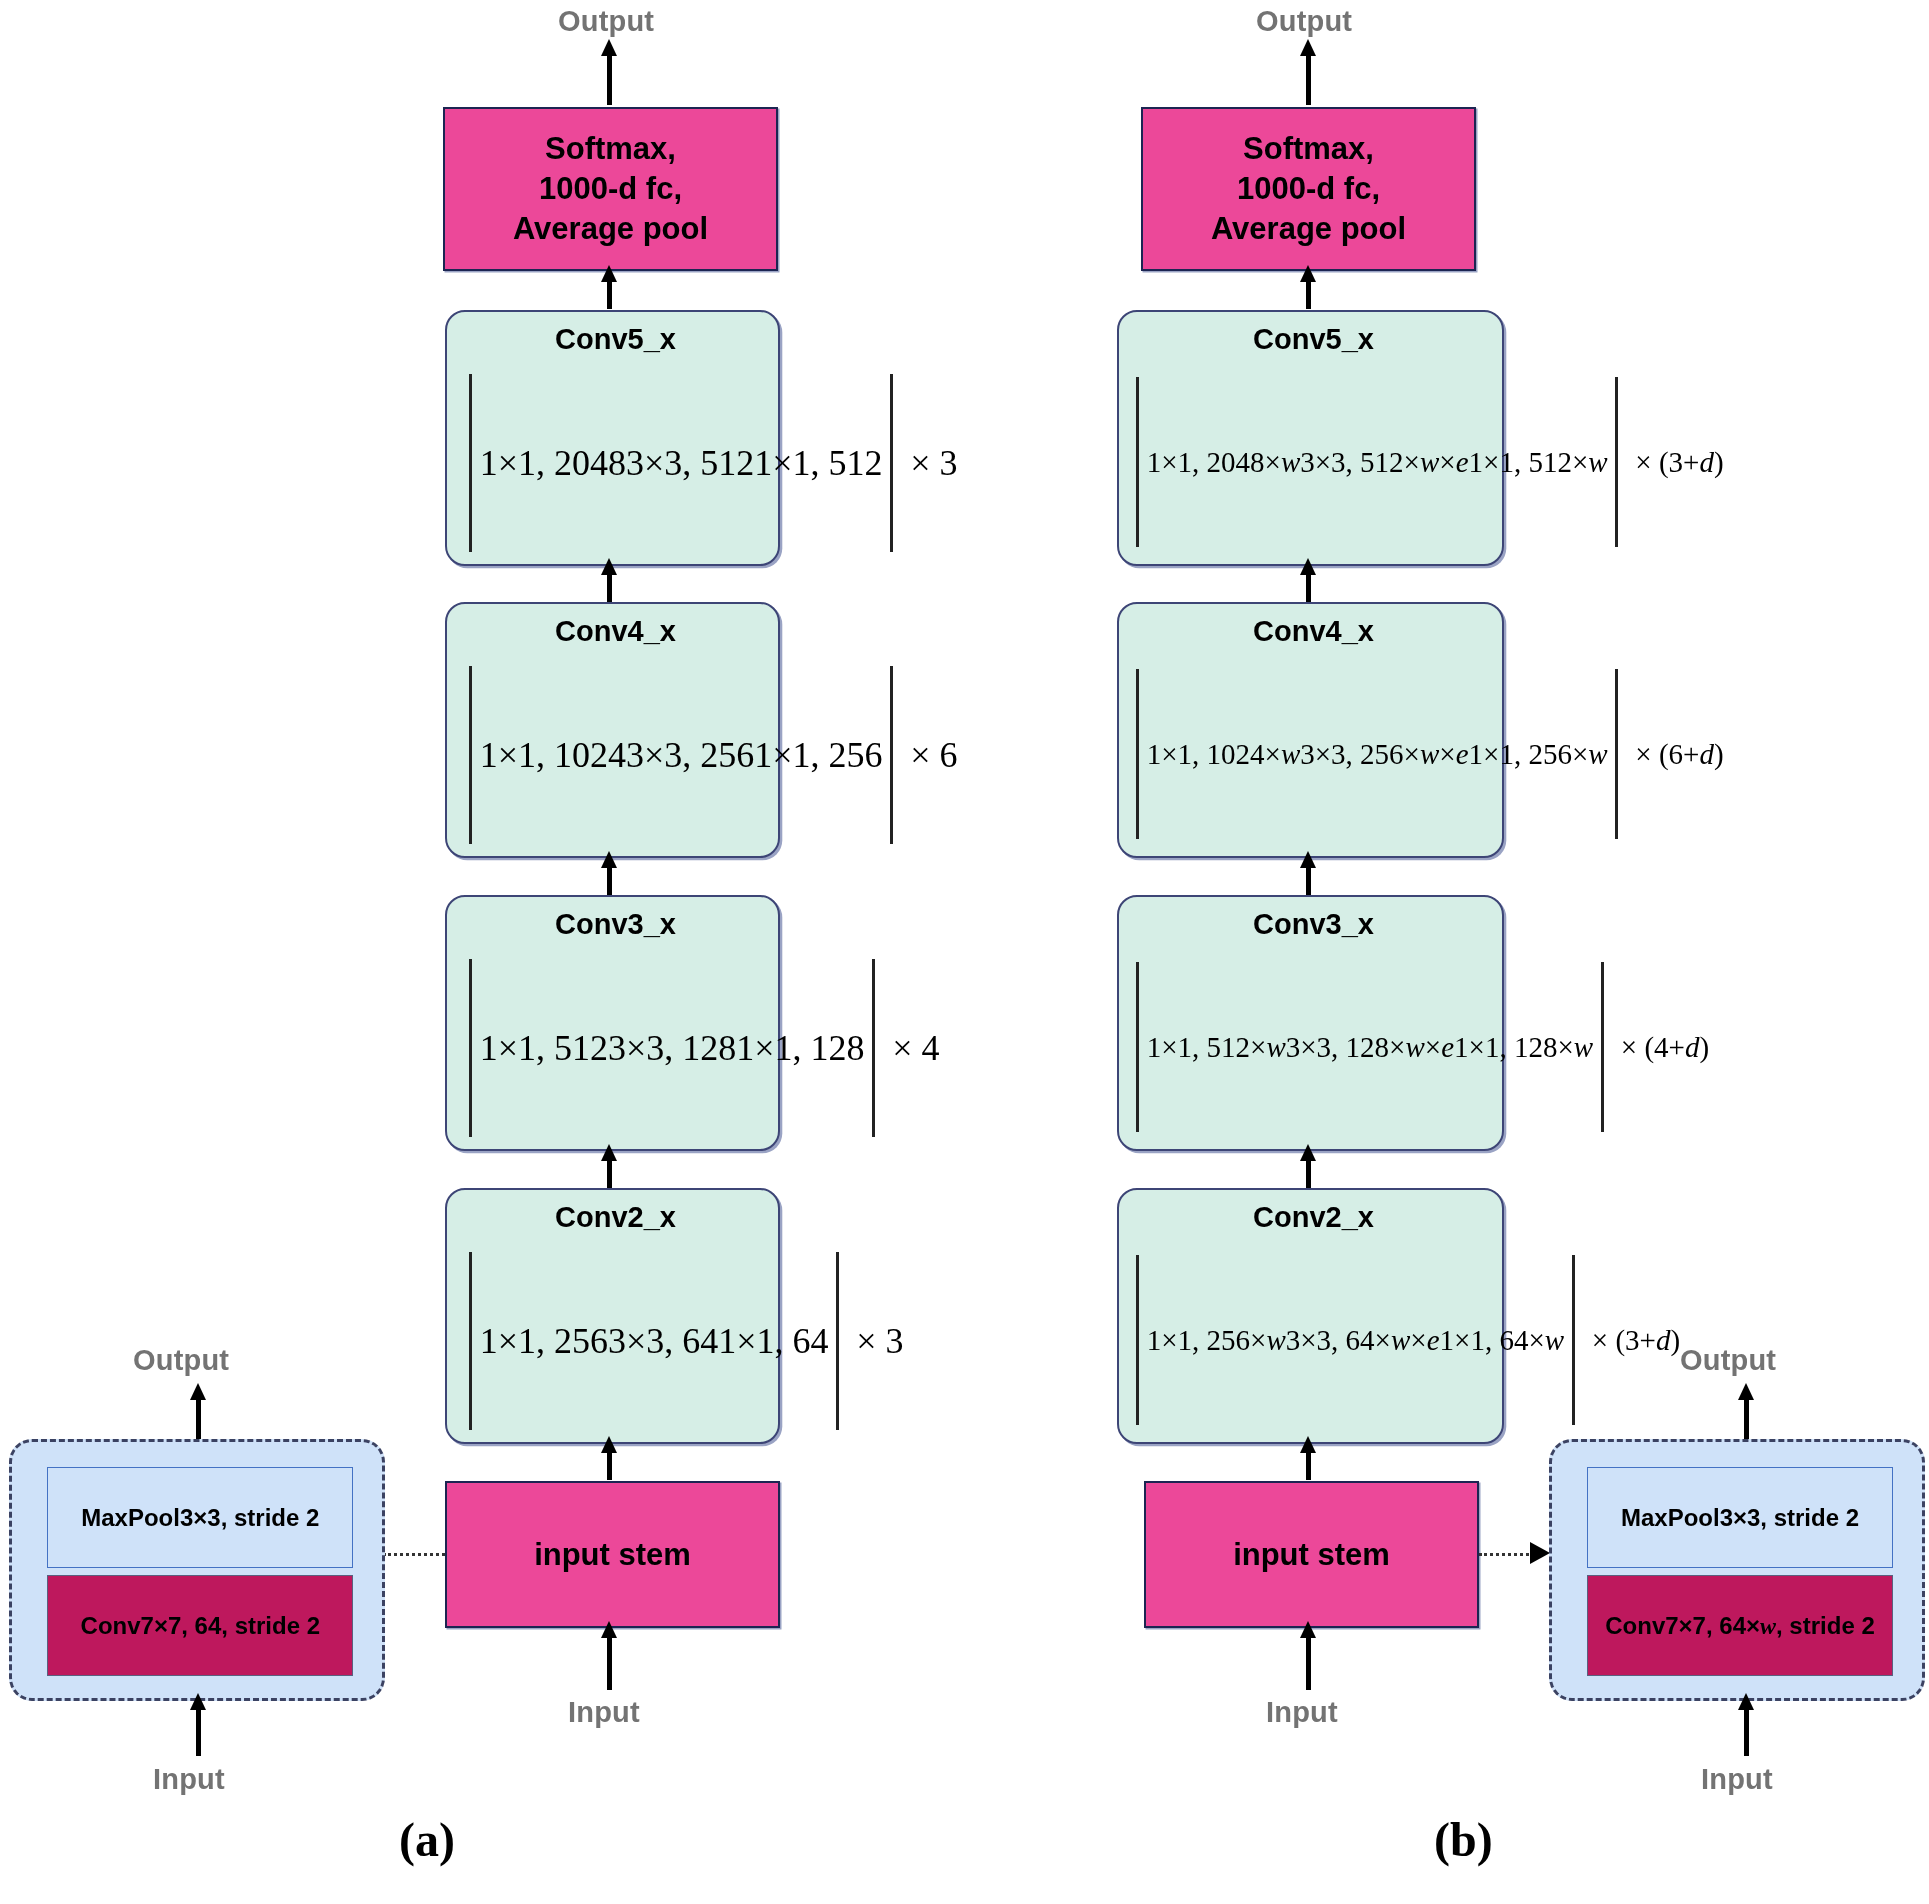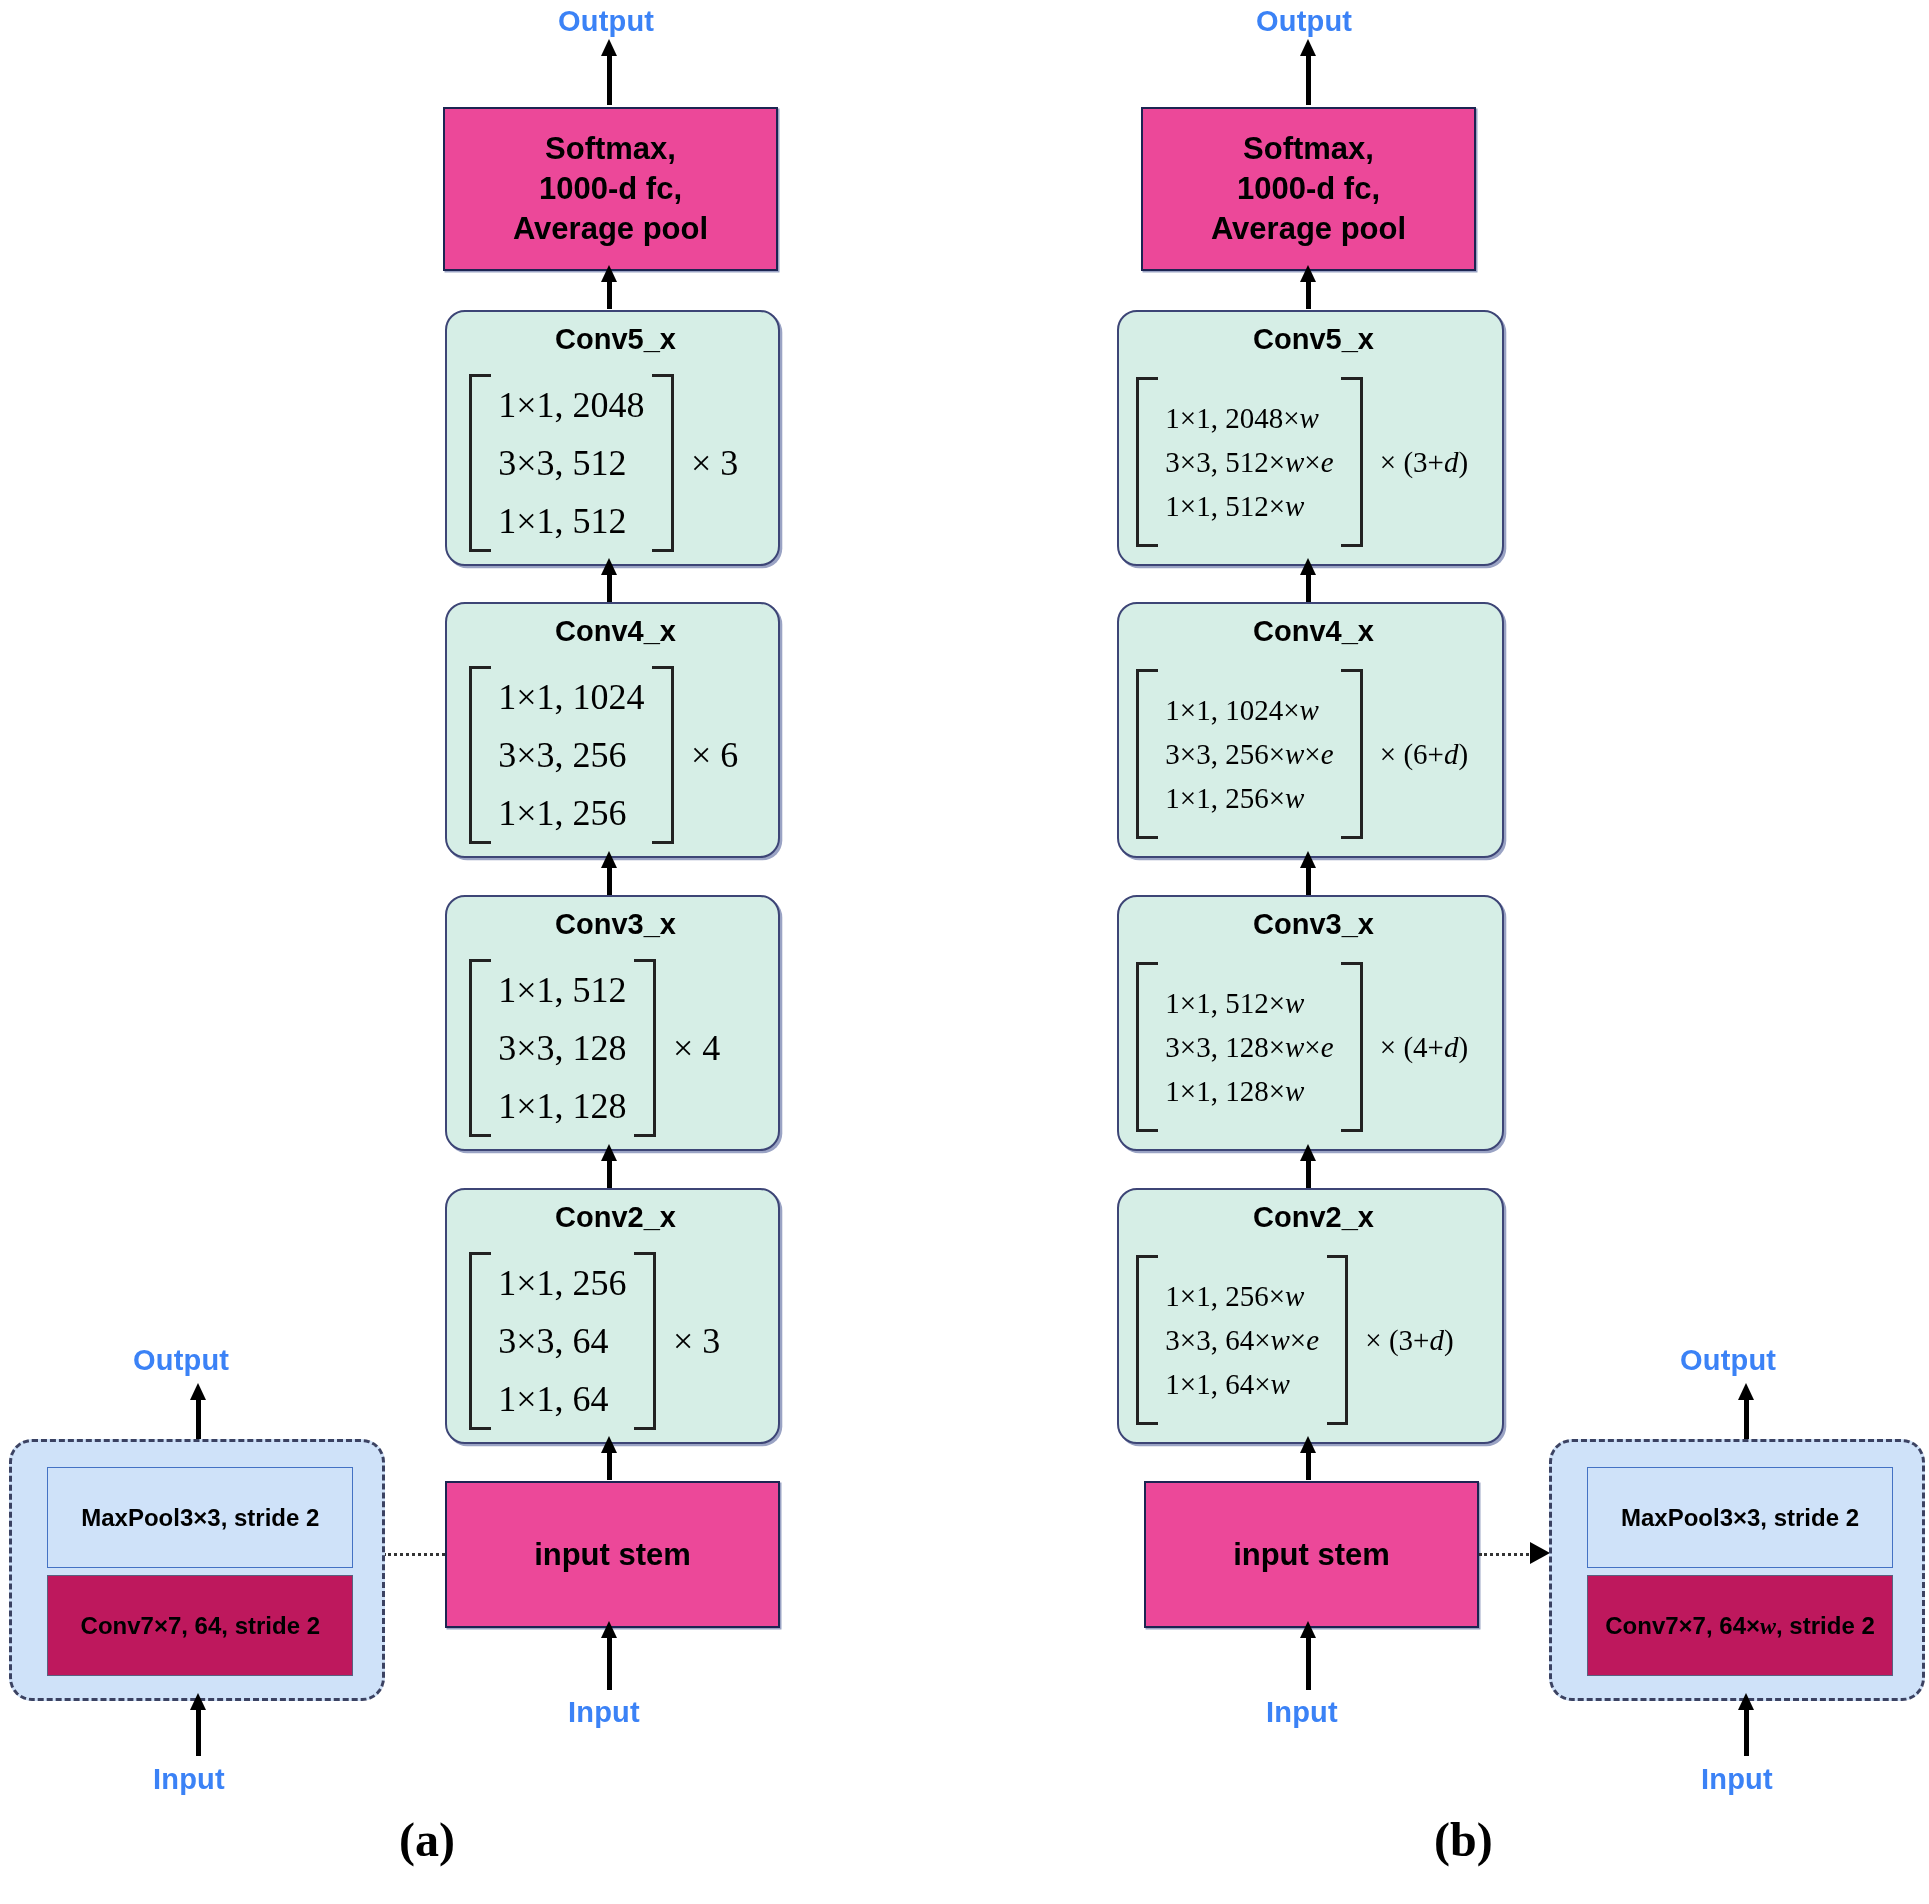--- a/index.html
+++ b/index.html
@@ -38,21 +38,21 @@
     display:flex;flex-direction:row;align-items:center;justify-content:center;
     text-align:center;
   }
   .inner-blue{background:#cfe2f9;}
   .inner-green{background:#be185d;border:1.5px solid #5a6080;}
 
   
   .bold-lbl{
     position:absolute;
     font-weight:bold;
-    color:#3b82f6;
+    color:#737373;
     white-space:nowrap;
     font-family:"Liberation Sans", sans-serif;
   }
   .io-label{font-size:29px;font-weight:bold;letter-spacing:0.2px;}
   .softmax-txt{
     font-size:31px;font-weight:bold;line-height:1.30;
     font-family:"Liberation Sans", sans-serif;
   }
   .stem-txt{font-size:31px;font-weight:bold;}
   .block-title{
@@ -72,21 +72,21 @@
   .matrix-wrap{
     position:absolute;display:flex;align-items:center;
   }
   .brk{
     width:18.6px;align-self:stretch;
     border-top:3.1px solid #222;border-bottom:3.1px solid #222;
   }
   .brk-l{border-left:3.1px solid #222;}
   .brk-r{border-right:3.1px solid #222;}
   .rows{
-    display:flex;flex-direction:column;justify-content:center;
+    display:flex;justify-content:center;
     font-family:"Liberation Serif", serif;
     padding:4.6px 7.7px;
   }
   .rows div{white-space:nowrap;}
   .mult{
     font-family:"Liberation Serif", serif;
     margin-left:17px;white-space:nowrap;
   }
 
   

